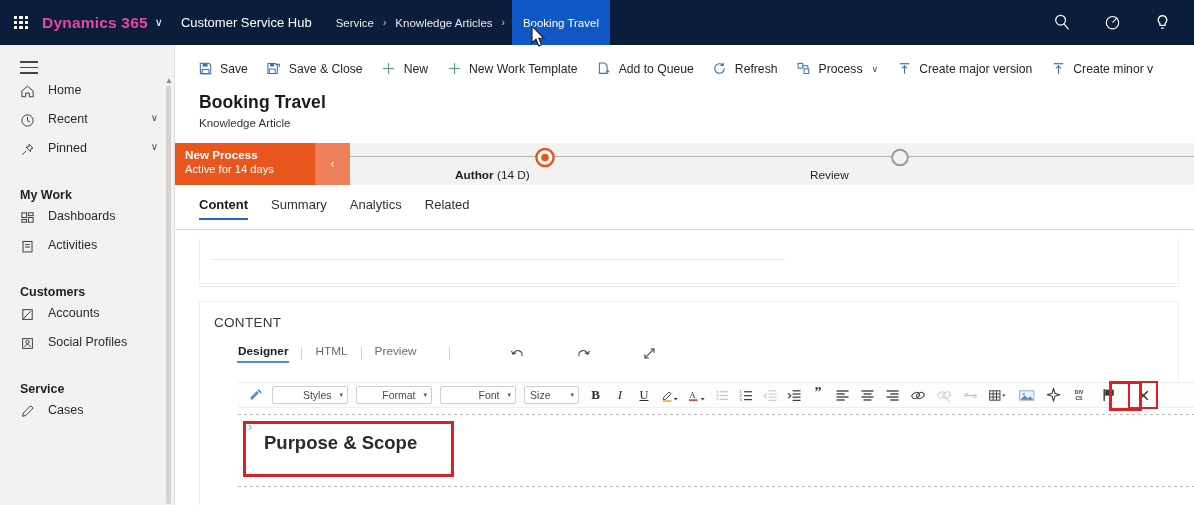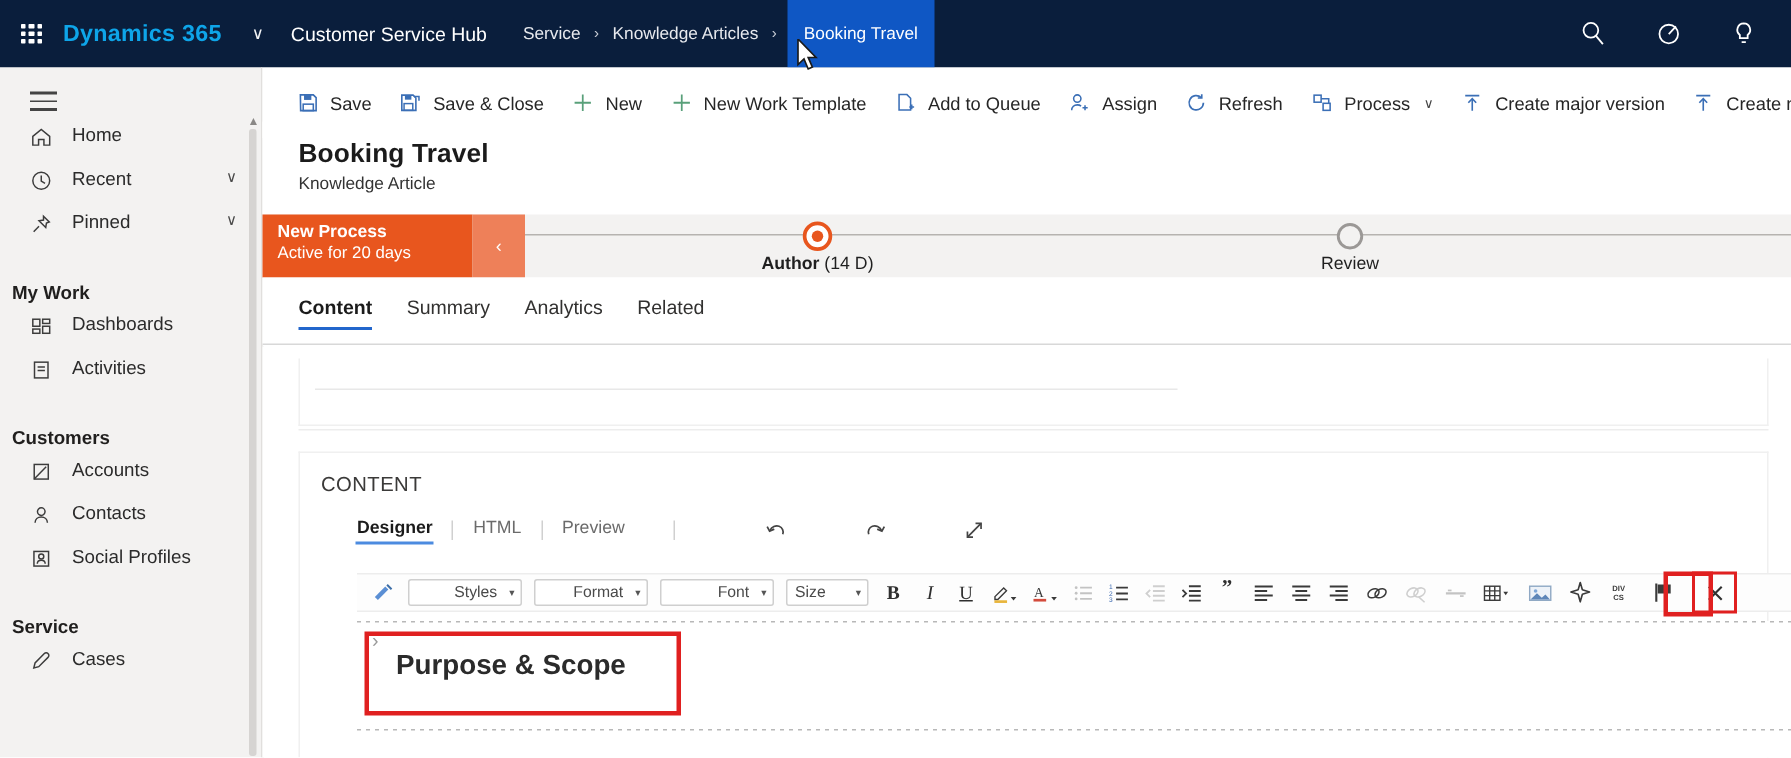--- a/index.html
+++ b/index.html
@@ -17,22 +17,22 @@
     position: absolute; top:0; left:0; width:1194px; height:45px;
     background:#0A1E3C; display:flex; align-items:center;
   }
   .waffle {
     width:14px; height:14px; margin-left:14px; margin-right:14px;
     display:grid; grid-template-columns:repeat(3,1fr); grid-template-rows:repeat(3,1fr);
     gap:2px; cursor:pointer;
   }
   .waffle i { background:#fff; border-radius:0.5px; display:block; }
   .brand {
-    color:#0ea5e9; font-size:15.5px; font-weight:bold; letter-spacing:.2px;
-    margin-right:20px; cursor:pointer;
+    color:#ec4899; font-size:15.5px; font-weight:bold; letter-spacing:.2px;
+    margin-right:7px; cursor:pointer;
   }
   .brand-chev { color:#fff; font-size:11px; opacity:.95; margin-right:18px; cursor:pointer; }
   .apptitle { color:#fff; font-size:13px; margin-right:22px; cursor:pointer; }
   .crumbs { display:flex; align-items:center; height:45px; }
   .crumb { color:#E7E9EE; font-size:11.5px; padding:0 2px; cursor:pointer; }
   .crumb-sep { color:#C9CDD6; font-size:10px; margin:0 7px; }
   .crumb-active {
     background:#0F57C4; color:#fff; font-size:11.5px;
     height:45px; display:flex; align-items:center; padding:0 11px; cursor:pointer;
   }
@@ -53,21 +53,21 @@
   .hamburger i { display:block; height:1.6px; background:#444; margin-bottom:4px; }
   .nav-item {
     display:flex; height:29px; padding-left:20px;
     color:#2B2B2B; font-size:12.5px; cursor:pointer; position:relative;
   }
   .nav-ico { width:20px; height:16px; display:flex; align-items:center; color:#3C3C3C; flex:none; }
   .nav-ico svg { display:block; }
   .nav-lbl { margin-left:8px; white-space:nowrap; }
   .nav-chev { margin-left:auto; margin-right:16px; color:#4A4A4A; font-size:10px; }
   .nav-group {
-    padding-left:8px; font-size:12.5px; font-weight:bold; color:#201F1E;
+    padding-left:20px; font-size:12.5px; font-weight:bold; color:#201F1E;
     margin-top:18px; margin-bottom:7px;
   }
   .sb-scroll { position:absolute; right:2px; top:31px; width:7px; height:428px; }
   .sb-track { position:absolute; top:10px; left:1px; width:5px; height:418px; background:#D6D4D2; border-radius:2px; }
   .sb-up { position:absolute; top:0; left:0; width:7px; height:9px; color:#8A8886; font-size:8px; text-align:center; line-height:9px; }
 
   
   .cmdbar {
     position:absolute; top:45px; left:175px; width:1019px; height:48px;
     background:#fff; border-bottom:1px solid #E6E6E6;
@@ -94,21 +94,21 @@
     background:#E8561E; color:#fff; padding:5px 0 0 10px;
   }
   .bpf-head-t { font-size:11.7px; font-weight:bold; line-height:14px; }
   .bpf-head-s { font-size:11.2px; line-height:15px; }
   .bpf-chev {
     position:absolute; left:140px; top:0; width:35px; height:42px;
     background:#EE8059; color:#fff; display:flex; align-items:center; justify-content:center;
     font-size:12px; cursor:pointer;
   }
   .bpf-line { position:absolute; left:175px; right:0; top:13px; height:1.4px; background:#B6B3B0; }
-  .bpf-stage { position:absolute; top:0; height:44px; width:180px; text-align:center; cursor:pointer; }
+  .bpf-stage { position:absolute; top:0; height:44px; width:180px; text-align:left; cursor:pointer; }
   .bpf-dot { position:absolute; left:50%; transform:translateX(-50%); top:4px; }
   .bpf-name { position:absolute; top:25px; left:0; width:100%; font-size:11.8px; color:#1F1F1F; }
   .bpf-name b { font-weight:bold; }
 
   
   .tabs {
     position:absolute; top:185px; left:175px; width:1019px; height:45px;
     background:#fff; border-bottom:1px solid #D8D8D8;
     display:flex; align-items:flex-start; padding-left:24px; padding-top:12px;
   }
@@ -291,29 +291,20 @@
         <svg width="15" height="15" viewBox="0 0 16 16">
             <rect x="3" y="2.8" width="10" height="10.4" fill="none" stroke="#3C3C3C" stroke-width="1.05"></rect>
             <path d="M3 13.2 11.5 4.4" stroke="#3C3C3C" stroke-width="1.05"></path>
           </svg>
       </span>
       <span class="nav-lbl">Accounts</span>
     </div>
     <div class="nav-item">
       <span class="nav-ico">
         <svg width="15" height="15" viewBox="0 0 16 16">
-            <circle cx="8" cy="5.4" r="2.7" fill="none" stroke="#3C3C3C" stroke-width="1.05"></circle>
-            <path d="M3.6 13.4c0-2.6 2-4.2 4.4-4.2s4.4 1.6 4.4 4.2" fill="none" stroke="#3C3C3C" stroke-width="1.05"></path>
-          </svg>
-      </span>
-      <span class="nav-lbl">Contacts</span>
-    </div>
-    <div class="nav-item">
-      <span class="nav-ico">
-        <svg width="15" height="15" viewBox="0 0 16 16">
             <rect x="2.8" y="2.8" width="10.4" height="10.4" fill="none" stroke="#3C3C3C" stroke-width="1.05"></rect>
             <circle cx="8" cy="6.4" r="1.8" fill="none" stroke="#3C3C3C" stroke-width="1.05"></circle>
             <path d="M5.2 11.6c0-1.6 1.3-2.5 2.8-2.5s2.8.9 2.8 2.5" fill="none" stroke="#3C3C3C" stroke-width="1.05"></path>
           </svg>
       </span>
       <span class="nav-lbl">Social Profiles</span>
     </div>
 
     <div class="nav-group">Service</div>
     <div class="nav-item">
@@ -377,31 +368,20 @@
             <path d="M3.6 2.2h5.6l2.6 2.6v8.4H3.6z" fill="none" stroke="#3B6FB6" stroke-width="1.1"></path>
             <line x1="10.9" y1="11" x2="14.3" y2="11" stroke="#3B6FB6" stroke-width="1.1"></line>
             <line x1="12.6" y1="9.3" x2="12.6" y2="12.7" stroke="#3B6FB6" stroke-width="1.1"></line>
           </svg>
       </span>
       <span class="cmd-lbl">Add to Queue</span>
     </div>
     <div class="cmd">
       <span class="cmd-ico">
         <svg width="15" height="15" viewBox="0 0 16 16">
-            <circle cx="6.6" cy="5" r="2.6" fill="none" stroke="#3B6FB6" stroke-width="1.1"></circle>
-            <path d="M2.6 13.4c0-2.4 1.8-3.9 4-3.9 1 0 2 .3 2.7.9" fill="none" stroke="#3B6FB6" stroke-width="1.1"></path>
-            <line x1="10.3" y1="11.6" x2="14" y2="11.6" stroke="#3B6FB6" stroke-width="1.1"></line>
-            <line x1="12.1" y1="9.8" x2="12.1" y2="13.4" stroke="#3B6FB6" stroke-width="1.1"></line>
-          </svg>
-      </span>
-      <span class="cmd-lbl">Assign</span>
-    </div>
-    <div class="cmd">
-      <span class="cmd-ico">
-        <svg width="15" height="15" viewBox="0 0 16 16">
             <path d="M13.1 8a5.1 5.1 0 1 1-1.6-3.7" fill="none" stroke="#3B6FB6" stroke-width="1.2"></path>
             <path d="M11.9 1.9v2.7H9.1" fill="none" stroke="#3B6FB6" stroke-width="1.2"></path>
           </svg>
       </span>
       <span class="cmd-lbl">Refresh</span>
     </div>
     <div class="cmd">
       <span class="cmd-ico">
         <svg width="15" height="15" viewBox="0 0 16 16">
             <rect x="2.2" y="2.6" width="5" height="5" fill="none" stroke="#3B6FB6" stroke-width="1.1"></rect>
@@ -435,21 +415,21 @@
   </div>
 
   <div class="pagehdr">
     <div class="rec-title">Booking Travel</div>
     <div class="rec-sub">Knowledge Article</div>
   </div>
 
   <div class="bpf">
     <div class="bpf-head">
       <div class="bpf-head-t">New Process</div>
-      <div class="bpf-head-s">Active for 20 days</div>
+      <div class="bpf-head-s">Active for 14 days</div>
     </div>
     <div class="bpf-chev">‹</div>
     <div class="bpf-line"></div>
 
     <div class="bpf-stage" style="left:280px;">
       <span class="bpf-dot">
         <svg width="21" height="21" viewBox="0 0 22 22">
             <circle cx="11" cy="11" r="9" fill="#fff" stroke="#E8561E" stroke-width="2.6"></circle>
             <circle cx="11" cy="11" r="4" fill="#E8561E"></circle>
           </svg>

